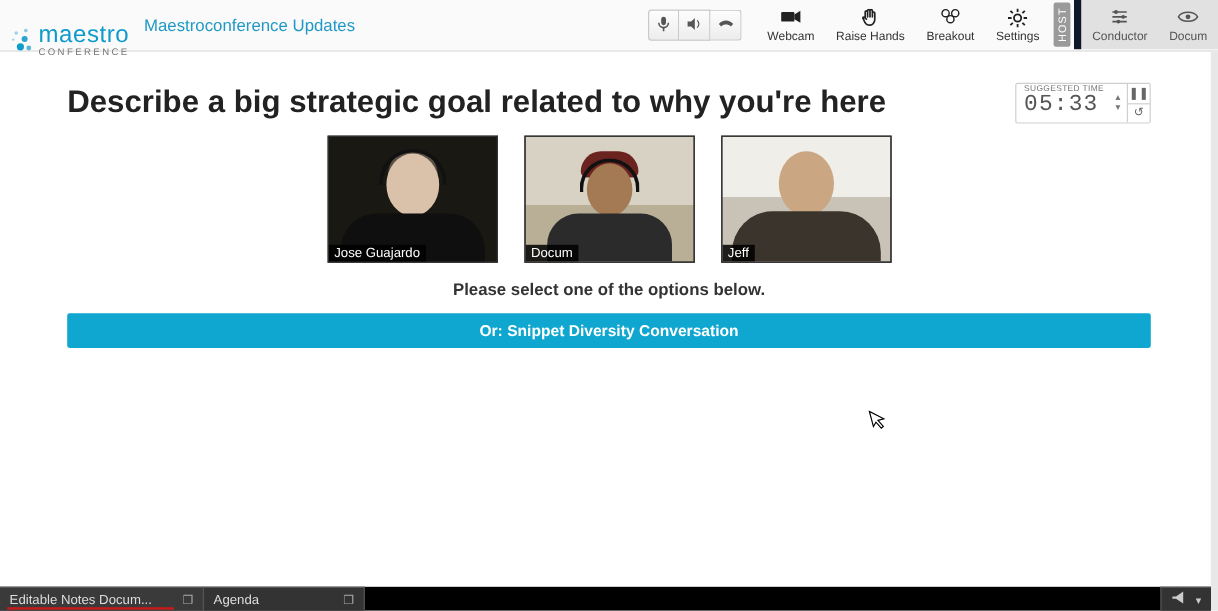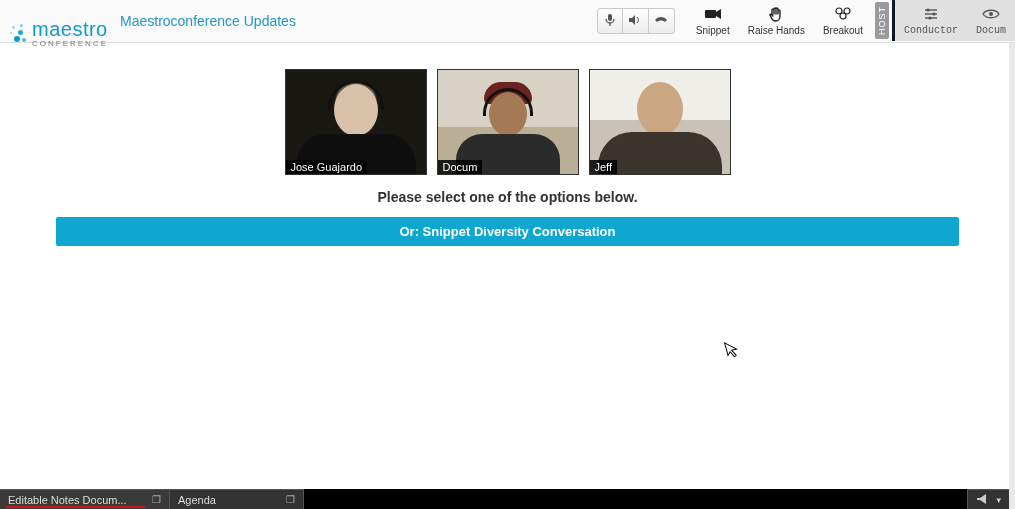--- a/index.html
+++ b/index.html
@@ -102,22 +102,21 @@
     padding: 4px 2px;
     letter-spacing: 1px;
     align-self: center;
     margin: 0 3px;
     border-radius: 2px;
   }
   .right-group {
     background: #e1e1e1;
     display: flex;
     height: 41px;
-    border-left: 3px solid #0f172a;
-    font-family: Liberation Mono, monospace;
+    border-left: 6px solid #0f172a;
   }
   .right-group .act-btn { color: #555; }
   .vscroll {
     position: absolute;
     right: 0; top: 43px; bottom: 0;
     width: 6px;
     background: #e8e8e8;
   }
   .content {
     padding: 26px 56px 0;
@@ -167,21 +166,21 @@
     width: 18px;
   }
   .tside-btn {
     flex:1; display:flex;align-items:center;justify-content:center;
     font-size:10px; color:#666; cursor:pointer;
   }
   .tside-btn + .tside-btn { border-top: 1px solid #cfcfcf;}
   .videos {
     display: flex;
     justify-content: center;
-    gap: 10px;
+    gap: 22px;
     margin-bottom: 14px;
   }
   .vframe {
     position: relative;
     width: 142px; height: 106px;
     border: 1px solid #333;
     background: #2a2a2a;
     overflow: hidden;
   }
   .vname {
@@ -321,39 +320,57 @@
   </div>
 
   <div class="top-actions">
     <div class="act-btn">
       <span class="act-ico">
         <svg width="18" height="14" viewBox="0 0 18 14">
             <rect x="1" y="3" width="11" height="8" rx="1" fill="#222"></rect>
             <polygon points="12,5 17,2 17,12 12,9" fill="#222"></polygon>
           </svg>
       </span>
-      <span>Snippet</span>
+      <span>Webcam</span>
     </div>
     <div class="act-btn">
       <span class="act-ico">
         <svg width="16" height="16" viewBox="0 0 16 16">
             <path d="M4 8V3a1 1 0 1 1 2 0V7 M6 7V2a1 1 0 1 1 2 0v5 M8 7V2a1 1 0 1 1 2 0v5 M10 7V4a1 1 0 1 1 2 0v5c0 3-2 5-4 5s-4-1-5-4l-1-2c0-1 1-1 2 0l1 1" stroke="#222" fill="none" stroke-width="1.4" stroke-linecap="round"></path>
           </svg>
       </span>
       <span>Raise Hands</span>
     </div>
     <div class="act-btn">
       <span class="act-ico">
         <svg width="18" height="14" viewBox="0 0 18 14">
             <circle cx="5" cy="4" r="3" stroke="#222" fill="none" stroke-width="1.2"></circle>
             <circle cx="13" cy="4" r="3" stroke="#222" fill="none" stroke-width="1.2"></circle>
             <circle cx="9" cy="9" r="3" stroke="#222" fill="none" stroke-width="1.2"></circle>
           </svg>
       </span>
       <span>Breakout</span>
+    </div>
+    <div class="act-btn">
+      <span class="act-ico">
+        <svg width="16" height="16" viewBox="0 0 16 16">
+            <circle cx="8" cy="8" r="3" stroke="#222" fill="none" stroke-width="1.5"></circle>
+            <g stroke="#222" stroke-width="1.5">
+              <line x1="8" y1="0" x2="8" y2="3"></line>
+              <line x1="8" y1="13" x2="8" y2="16"></line>
+              <line x1="0" y1="8" x2="3" y2="8"></line>
+              <line x1="13" y1="8" x2="16" y2="8"></line>
+              <line x1="2" y1="2" x2="4" y2="4"></line>
+              <line x1="12" y1="12" x2="14" y2="14"></line>
+              <line x1="12" y1="4" x2="14" y2="2"></line>
+              <line x1="2" y1="14" x2="4" y2="12"></line>
+            </g>
+          </svg>
+      </span>
+      <span>Settings</span>
     </div>
     <div class="host-pill">HOST</div>
     <div class="right-group">
       <div class="act-btn">
         <span class="act-ico">
           <svg width="16" height="14" viewBox="0 0 16 14">
               <g stroke="#555" stroke-width="1.4">
                 <line x1="2" y1="3" x2="14" y2="3"></line>
                 <line x1="2" y1="7" x2="14" y2="7"></line>
                 <line x1="2" y1="11" x2="14" y2="11"></line>
@@ -374,20 +391,41 @@
         </span>
         <span>Docum</span>
       </div>
     </div>
   </div>
 </div>
 
 <div class="vscroll"></div>
 
 <div class="content">
+  <div class="title-row">
+    <div class="q-title">Describe a big strategic goal related to why you're here</div>
+    <div class="timer">
+      <div class="timer-main">
+        <div class="timer-label">SUGGESTED TIME</div>
+        <div class="timer-time">05:33</div>
+      </div>
+      <div class="timer-arrows">
+        <div class="tarrow">▲</div>
+        <div class="tarrow">▼</div>
+      </div>
+      <div class="timer-side">
+        <div class="tside-btn">
+            <span>❚❚</span>
+          </div>
+        <div class="tside-btn">
+            <span>↺</span>
+          </div>
+      </div>
+    </div>
+  </div>
 
   <div class="videos">
     <div class="vframe vf1">
       <div class="silh">
           <div class="headset"></div>
           <div class="head"></div>
           <div class="body"></div>
         </div>
       <div class="vname">Jose Guajardo</div>
     </div>

